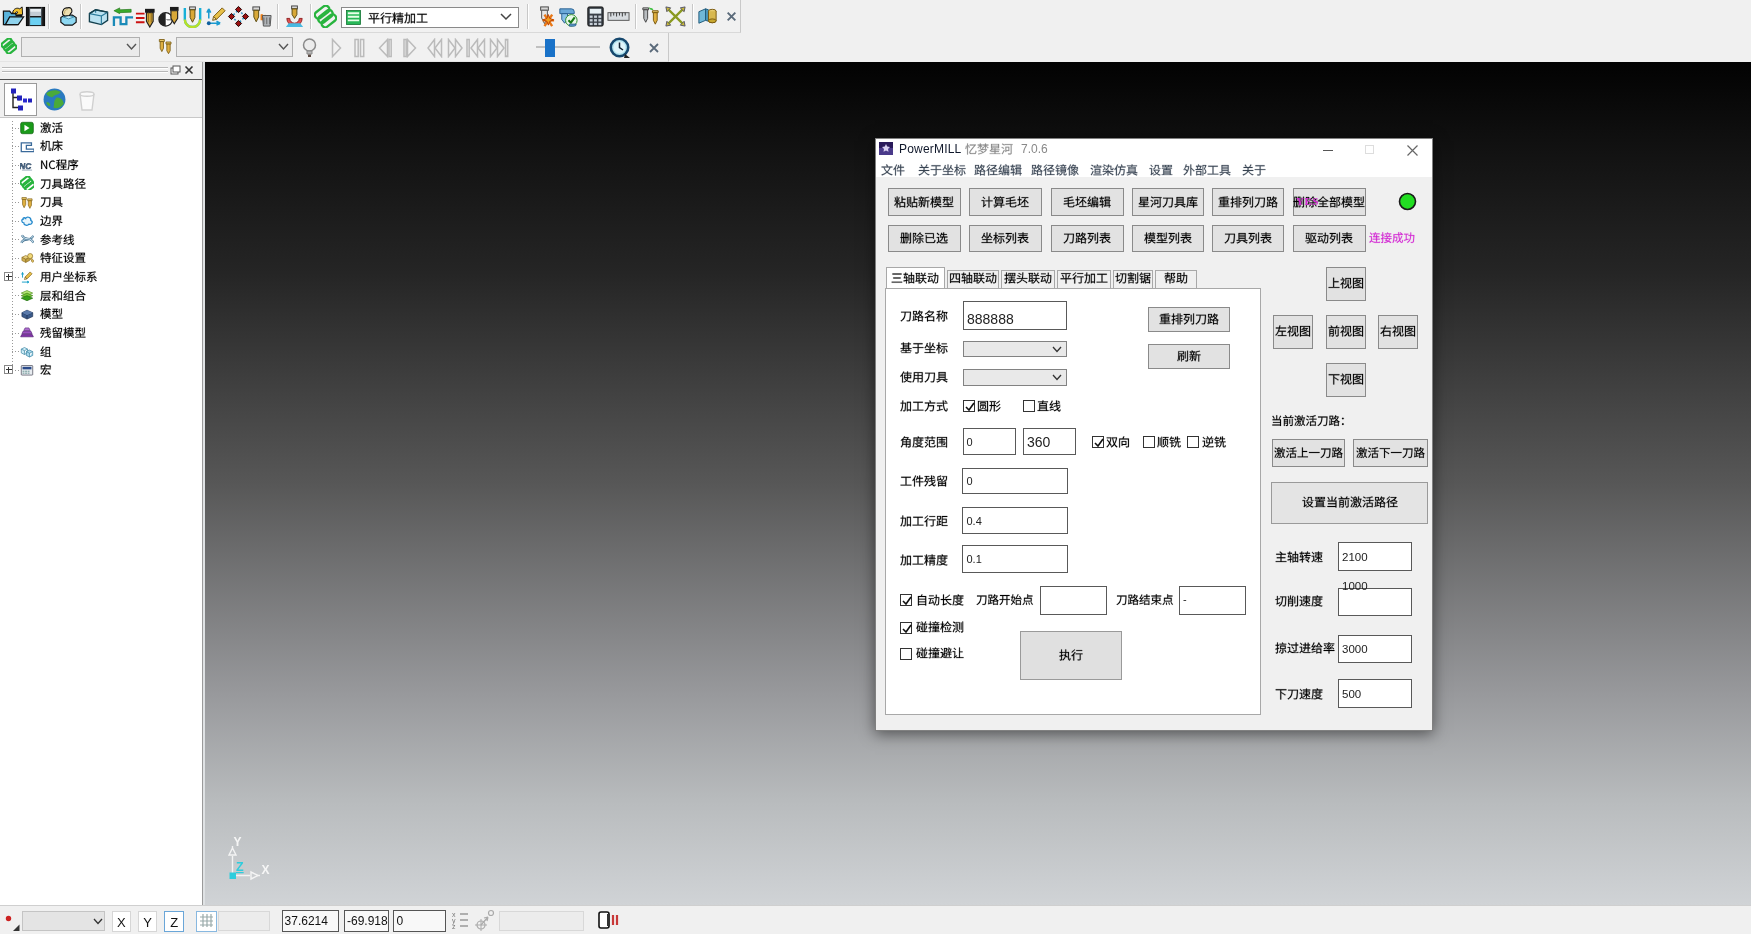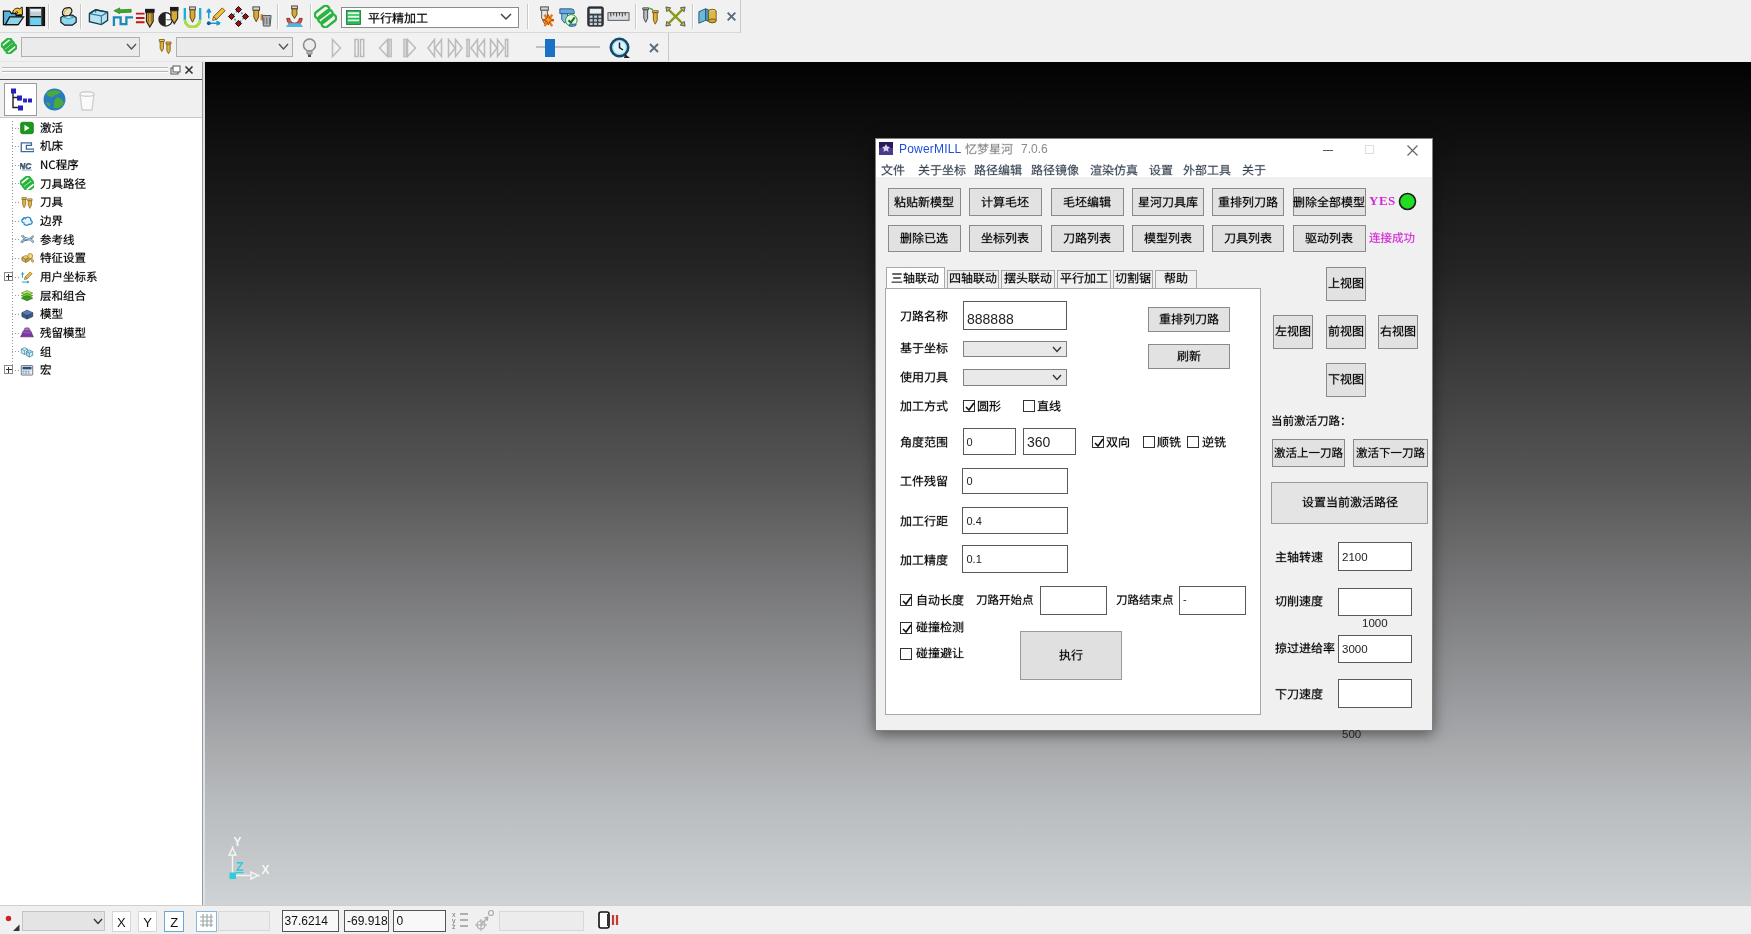--- a/index.html
+++ b/index.html
@@ -628,21 +628,21 @@
     <text x="37.5" y="41.5" fill="#f6f6f6" font-size="12" font-weight="bold" font-family="Liberation Sans">X</text>
     <text x="12" y="39" fill="#2ecddd" font-size="12.5" font-weight="bold" font-family="Liberation Sans" text-decoration="underline">Z</text>
   </svg>
 <div style="position:absolute;left:875px;top:138px;width:558px;height:593px;background:#f0f0f0;border:1px solid #808080;box-shadow:0 3px 14px rgba(0,0,0,0.5)"></div>
 <div style="position:absolute;left:876px;top:139px;width:556px;height:19px;background:#fff"></div>
 <svg style="position:absolute;left:879px;top:142px" width="14" height="13">
     <rect width="14" height="13" fill="#2a1a5a"></rect>
     <rect y="6" width="14" height="7" fill="#4a3a8a"></rect>
     <path d="M7 2 l1.2 2.6 l2.8 .4 l-2 2 l.5 2.8 l-2.5 -1.3 l-2.5 1.3 l.5 -2.8 l-2 -2 l2.8 -.4 z" fill="#d8d0f0"></path>
   </svg>
-<div style="position:absolute;left:899px;top:149px;transform:translateY(-50%);font-size:12px;color:#1d4ed8;white-space:nowrap;letter-spacing:0.2px">PowerMILL</div>
+<div style="position:absolute;left:899px;top:149px;transform:translateY(-50%);font-size:12px;color:#0f172a;white-space:nowrap;letter-spacing:0.2px">PowerMILL</div>
 <svg style="position:absolute;left:965.0px;top:140.9px;overflow:visible" width="48" height="16" fill="#888" stroke="#888" stroke-width="1.6">
     <use href="#g5fc6" transform="translate(0 12.5) scale(0.12)"></use>
     <use href="#g68a6" transform="translate(12 12.5) scale(0.12)"></use>
     <use href="#g661f" transform="translate(24 12.5) scale(0.12)"></use>
     <use href="#g6cb3" transform="translate(36 12.5) scale(0.12)"></use>
   </svg>
 <div style="position:absolute;left:1021px;top:149px;transform:translateY(-50%);font-size:12px;color:#888;white-space:nowrap;">7.0.6</div>
 <div style="position:absolute;left:1323px;top:149.5px;width:10px;height:1.6px;background:#555"></div>
 <div style="position:absolute;left:1365px;top:145px;width:8.5px;height:9px;border:1px solid #ddd"></div>
 <svg style="position:absolute;left:1407px;top:144.5px" width="11" height="11">
@@ -773,21 +773,21 @@
     <use href="#g5217" transform="translate(24 12.5) scale(0.12)"></use>
     <use href="#g8868" transform="translate(36 12.5) scale(0.12)"></use>
   </svg>
 <div style="position:absolute;left:1293px;top:224.5px;width:72.5px;height:27px;background:#e2e2e2;border:1px solid #8a8a8a"></div>
 <svg style="position:absolute;left:1305.2px;top:229.9px;overflow:visible" width="48" height="16" fill="#000" stroke="#000" stroke-width="1.6">
     <use href="#g9a71" transform="translate(0 12.5) scale(0.12)"></use>
     <use href="#g52a8" transform="translate(12 12.5) scale(0.12)"></use>
     <use href="#g5217" transform="translate(24 12.5) scale(0.12)"></use>
     <use href="#g8868" transform="translate(36 12.5) scale(0.12)"></use>
   </svg>
-<div style="position:absolute;left:1369px;top:200.5px;transform:translateY(-50%);font-size:13px;color:#d428d4;white-space:nowrap;font-family:'Liberation Serif',serif;font-weight:bold;letter-spacing:0.5px">YES</div>
+<div style="position:absolute;left:1296px;top:200.5px;transform:translateY(-50%);font-size:11px;color:#d428d4;white-space:nowrap;font-family:'Liberation Serif',serif;font-weight:bold;letter-spacing:0.5px">YES</div>
 <svg style="position:absolute;left:1398px;top:192px" width="19" height="19">
     <circle cx="9.5" cy="9.5" r="8" fill="#22dd22" stroke="#1a1a1a" stroke-width="1.6"></circle>
   </svg>
 <svg style="position:absolute;left:1368.5px;top:229.7px;overflow:visible" width="46" height="16" fill="#d428d4" stroke="#d428d4" stroke-width="1.6">
     <use href="#g8fde" transform="translate(0 12) scale(0.115)"></use>
     <use href="#g63a5" transform="translate(11.5 12) scale(0.115)"></use>
     <use href="#g6210" transform="translate(23 12) scale(0.115)"></use>
     <use href="#g529f" transform="translate(34.5 12) scale(0.115)"></use>
   </svg>
 <div style="position:absolute;left:884.5px;top:287.5px;width:376.5px;height:427px;background:#fff;border:1px solid #a8a8a8"></div>
@@ -1067,38 +1067,38 @@
   </svg>
 <div style="position:absolute;left:1338px;top:542px;width:73.5px;height:28.5px;background:#fff;border:1px solid #595959"></div>
 <div style="position:absolute;left:1342px;top:556.5px;transform:translateY(-50%);font-size:11.5px;color:#222;white-space:nowrap;">2100</div>
 <svg style="position:absolute;left:1274.5px;top:593.4px;overflow:visible" width="48" height="16" fill="#000" stroke="#000" stroke-width="1.6">
     <use href="#g5207" transform="translate(0 12.5) scale(0.12)"></use>
     <use href="#g524a" transform="translate(12 12.5) scale(0.12)"></use>
     <use href="#g901f" transform="translate(24 12.5) scale(0.12)"></use>
     <use href="#g5ea6" transform="translate(36 12.5) scale(0.12)"></use>
   </svg>
 <div style="position:absolute;left:1338px;top:587.5px;width:73.5px;height:28.5px;background:#fff;border:1px solid #595959"></div>
-<div style="position:absolute;left:1342px;top:623px;transform:translateY(-50%);font-size:11.5px;color:#222;white-space:nowrap;margin-left:20px;">1000</div>
+<div style="position:absolute;left:1342px;top:586px;transform:translateY(-50%);font-size:11.5px;color:#222;white-space:nowrap;">1000</div>
 <svg style="position:absolute;left:1274.5px;top:640.4px;overflow:visible" width="60" height="16" fill="#000" stroke="#000" stroke-width="1.6">
     <use href="#g63a0" transform="translate(0 12.5) scale(0.12)"></use>
     <use href="#g8fc7" transform="translate(12 12.5) scale(0.12)"></use>
     <use href="#g8fdb" transform="translate(24 12.5) scale(0.12)"></use>
     <use href="#g7ed9" transform="translate(36 12.5) scale(0.12)"></use>
     <use href="#g7387" transform="translate(48 12.5) scale(0.12)"></use>
   </svg>
 <div style="position:absolute;left:1338px;top:634.5px;width:73.5px;height:28.5px;background:#fff;border:1px solid #595959"></div>
 <div style="position:absolute;left:1342px;top:649.0px;transform:translateY(-50%);font-size:11.5px;color:#222;white-space:nowrap;">3000</div>
 <svg style="position:absolute;left:1274.5px;top:685.9px;overflow:visible" width="48" height="16" fill="#000" stroke="#000" stroke-width="1.6">
     <use href="#g4e0b" transform="translate(0 12.5) scale(0.12)"></use>
     <use href="#g5200" transform="translate(12 12.5) scale(0.12)"></use>
     <use href="#g901f" transform="translate(24 12.5) scale(0.12)"></use>
     <use href="#g5ea6" transform="translate(36 12.5) scale(0.12)"></use>
   </svg>
 <div style="position:absolute;left:1338px;top:679px;width:73.5px;height:28.5px;background:#fff;border:1px solid #595959"></div>
-<div style="position:absolute;left:1342px;top:693.5px;transform:translateY(-50%);font-size:11.5px;color:#222;white-space:nowrap;margin-top:40px;">500</div>
+<div style="position:absolute;left:1342px;top:693.5px;transform:translateY(-50%);font-size:11.5px;color:#222;white-space:nowrap;">500</div>
 <div style="position:absolute;left:0px;top:905px;width:1751px;height:29px;background:#f0f0f0;border-top:1px solid #cfcfcf"></div>
 <svg style="position:absolute;left:0px;top:908px" width="24" height="24">
     <circle cx="8.5" cy="10.5" r="2.7" fill="#cc2222"></circle>
     <path d="M13 23 l6.5 0 l0 -6.5 z" fill="#333"></path>
   </svg>
 <div style="position:absolute;left:22.3px;top:911px;width:82.6px;height:20px;background:#e4e4e4;border:1px solid #c4c4c4"></div>
 <svg style="position:absolute;left:93px;top:918px" width="10" height="7">
     <path d="M1 1 L5 5.5 L9 1" fill="none" stroke="#333" stroke-width="1.3"></path>
   </svg>
 <div style="position:absolute;left:111.7px;top:910.5px;width:19.4px;height:21px;background:#fff;border:1px solid #d6d6d6"></div>

